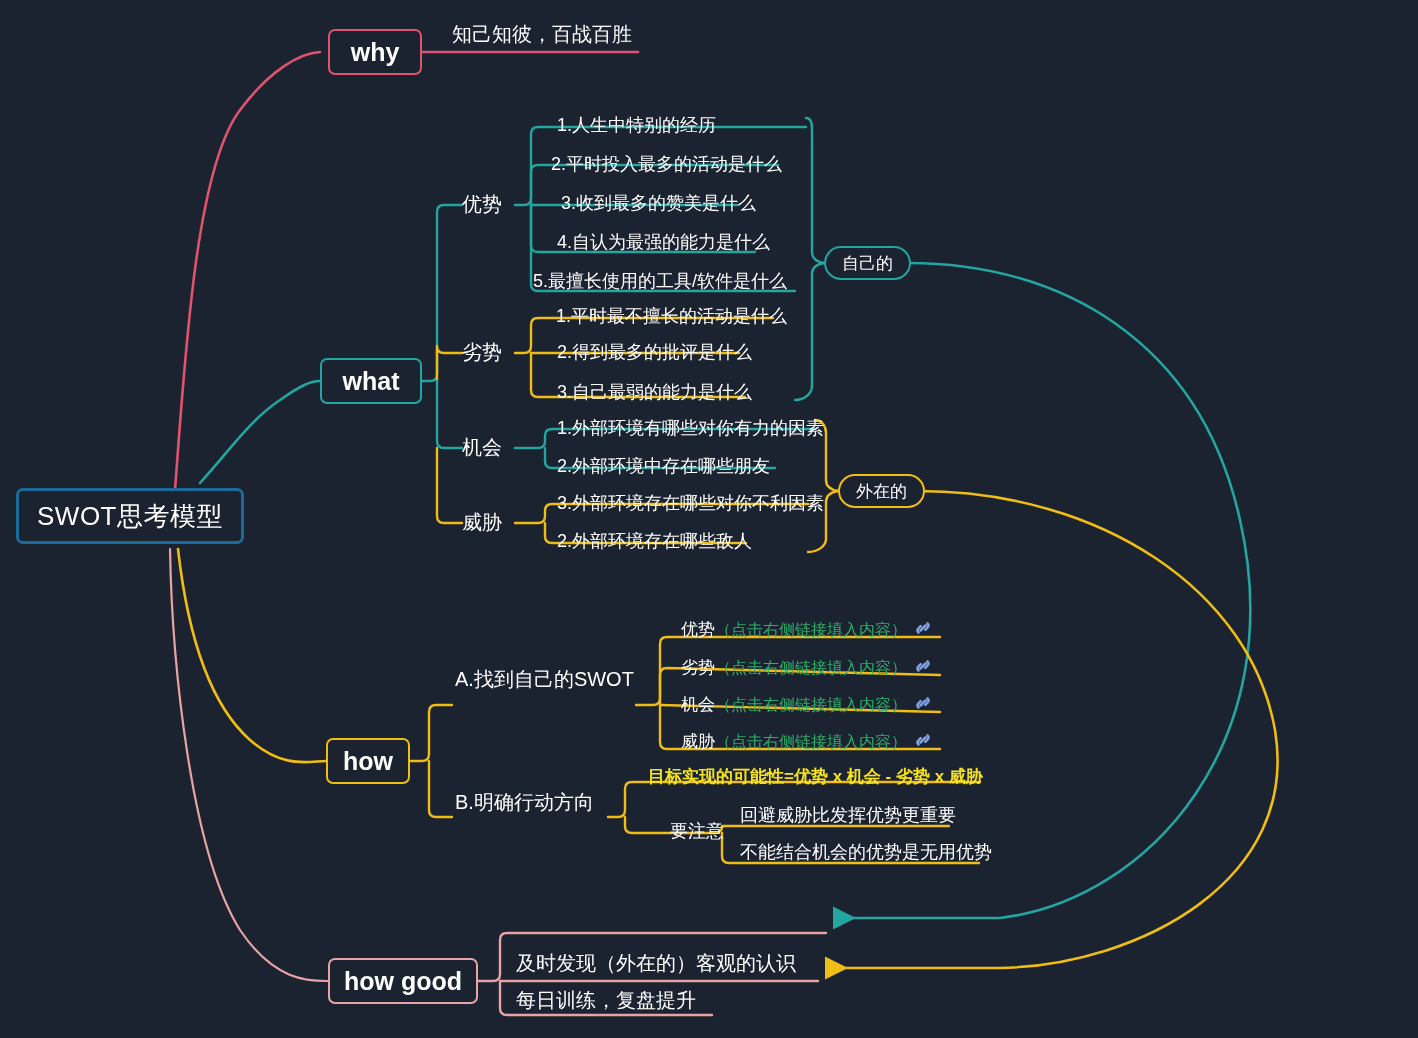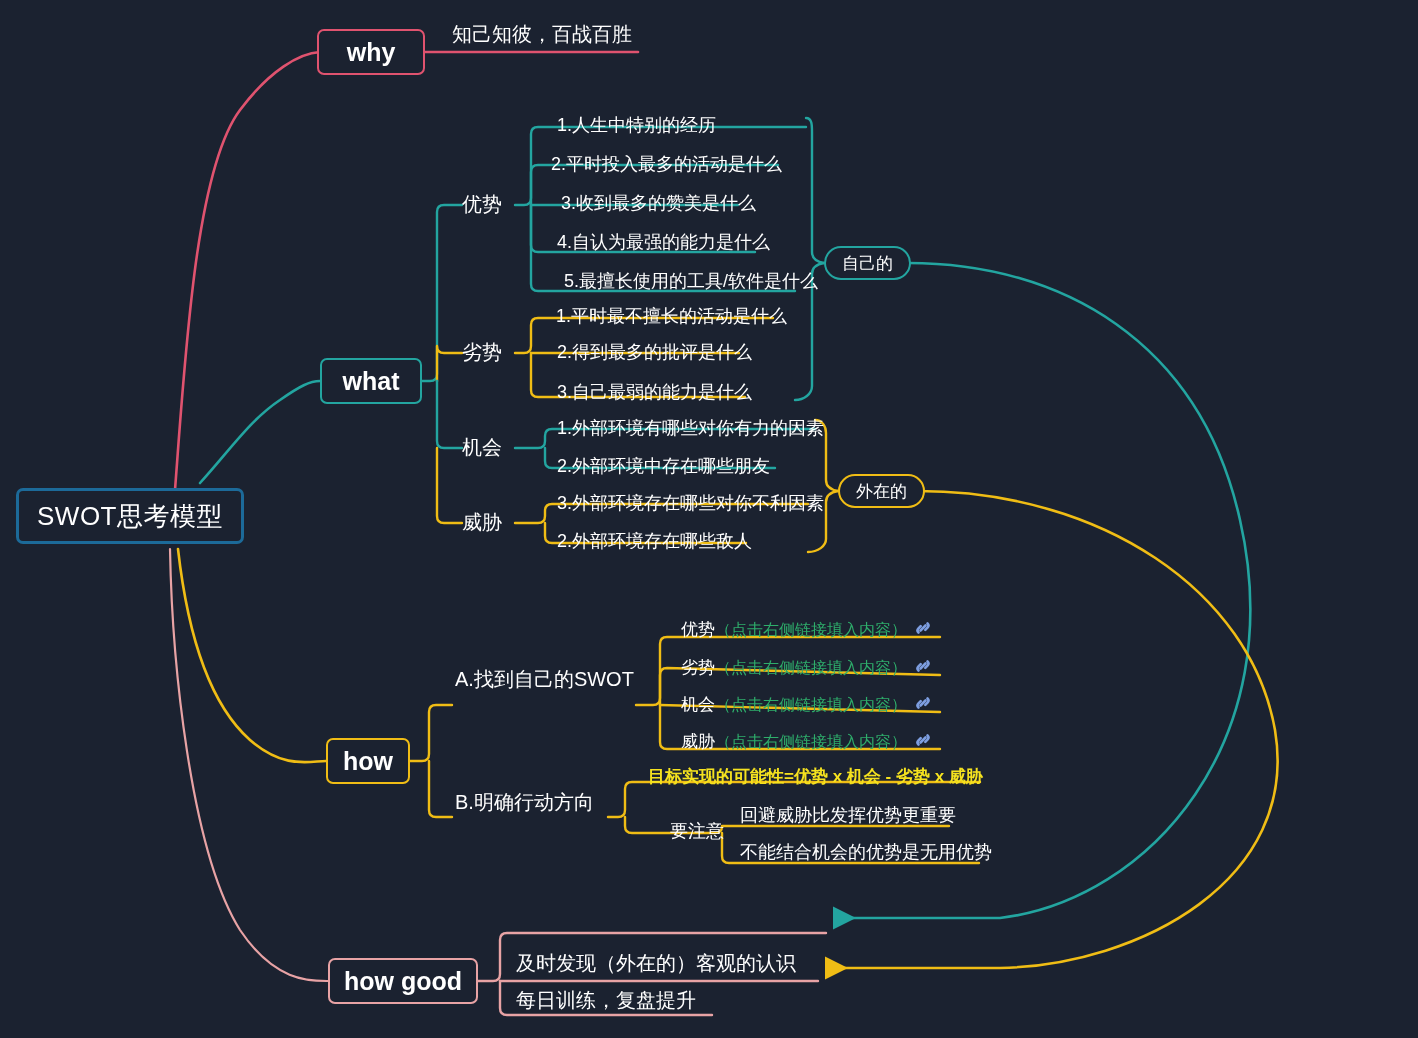--- a/index.html
+++ b/index.html
@@ -179,39 +179,39 @@
       <path d="M500,981 L818,981" stroke="#e8a3a5" stroke-width="2.4"></path>
       <path d="M500,981 L500,1008 Q500,1015 507,1015 L712,1015" stroke="#e8a3a5" stroke-width="2.4"></path>
 
     </g>
   </svg>
 
   <div class="node root-box" style="left:16px; top:488px;">
     <span>SWOT思考模型</span>
   </div>
 
-  <div class="node lv1-box" style="left:317px; top:29px; width:108px;align-items:center;">
+  <div class="node lv1-box" style="left:328px; top:29px; width:94px;align-items:center;">
     <span>why</span>
   </div>
   <div class="leaf lg" style="left:452px; top:24px;">知己知彼，百战百胜</div>
 
   <div class="node lv1-box teal" style="left:320px; top:358px; width:102px;">
     <span>what</span>
   </div>
 
   <div class="leaf branchlabel" style="left:462px; top:194px;">优势</div>
   <div class="leaf branchlabel" style="left:462px; top:342px;">劣势</div>
   <div class="leaf branchlabel" style="left:462px; top:437px;">机会</div>
   <div class="leaf branchlabel" style="left:462px; top:512px;">威胁</div>
 
   <div class="leaf md" style="left:557px; top:116px;">1.人生中特别的经历</div>
   <div class="leaf md" style="left:551px; top:155px;">2.平时投入最多的活动是什么</div>
   <div class="leaf md" style="left:561px; top:194px;">3.收到最多的赞美是什么</div>
   <div class="leaf md" style="left:557px; top:233px;">4.自认为最强的能力是什么</div>
-  <div class="leaf md" style="left:533px; top:272px;margin-left:31px;">5.最擅长使用的工具/软件是什么</div>
+  <div class="leaf md" style="left:533px; top:272px;">5.最擅长使用的工具/软件是什么</div>
 
   <div class="leaf md" style="left:556px; top:307px;">1.平时最不擅长的活动是什么</div>
   <div class="leaf md" style="left:557px; top:343px;">2.得到最多的批评是什么</div>
   <div class="leaf md" style="left:557px; top:383px;">3.自己最弱的能力是什么</div>
 
   <div class="leaf md" style="left:557px; top:419px;">1.外部环境有哪些对你有力的因素</div>
   <div class="leaf md" style="left:557px; top:457px;">2.外部环境中存在哪些朋友</div>
 
   <div class="leaf md" style="left:557px; top:494px;">3.外部环境存在哪些对你不利因素</div>
   <div class="leaf md" style="left:557px; top:532px;">2.外部环境存在哪些敌人</div>

